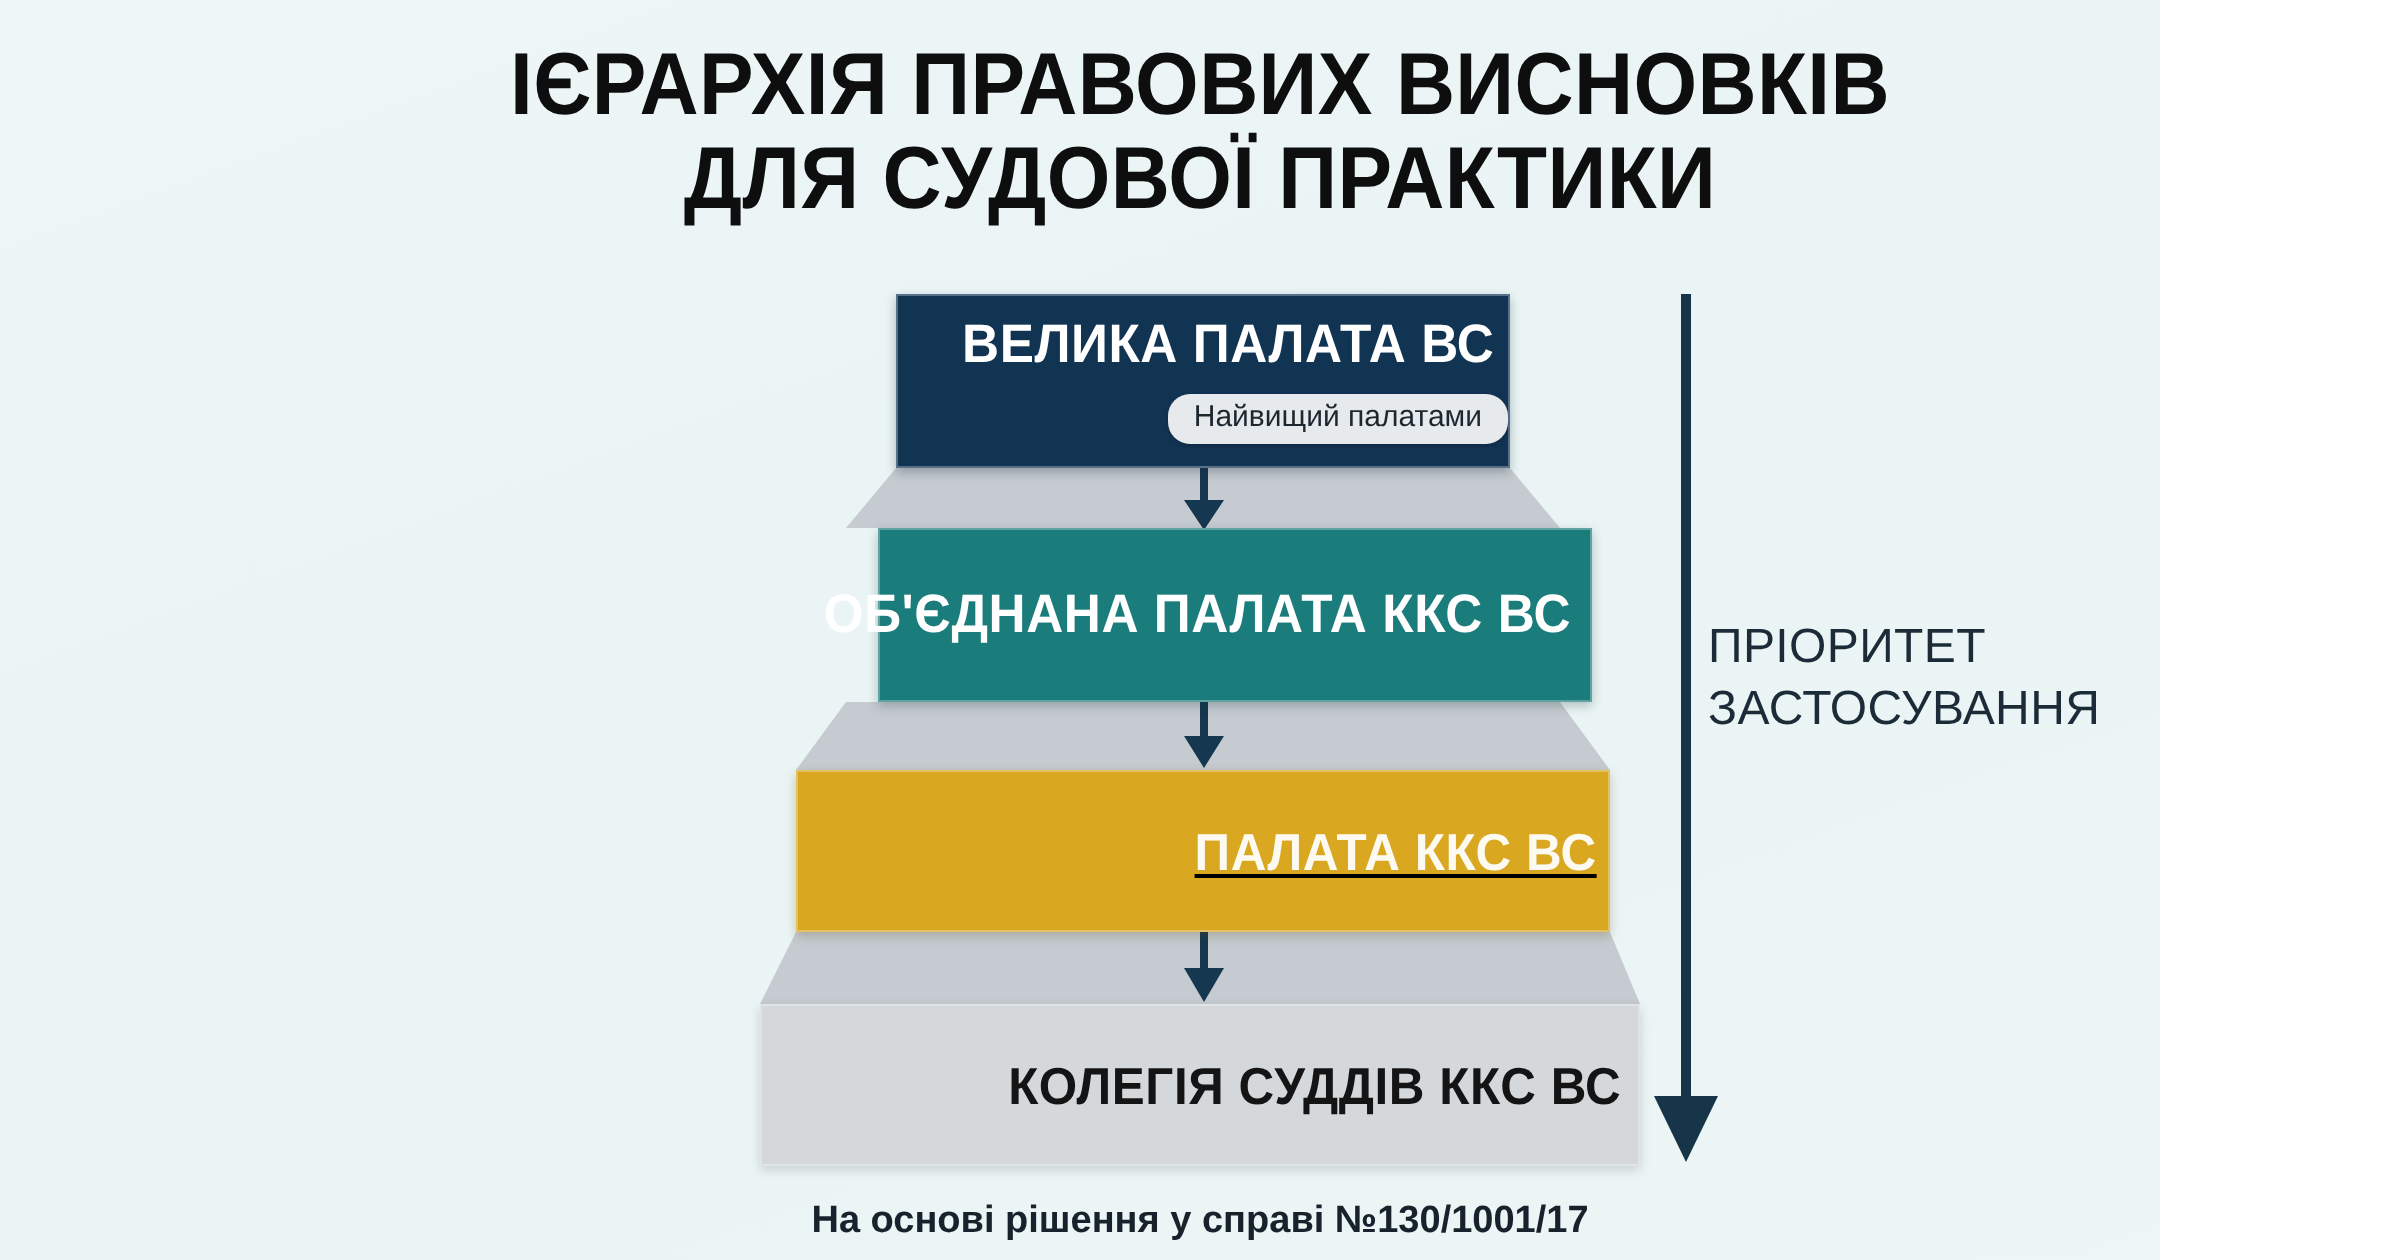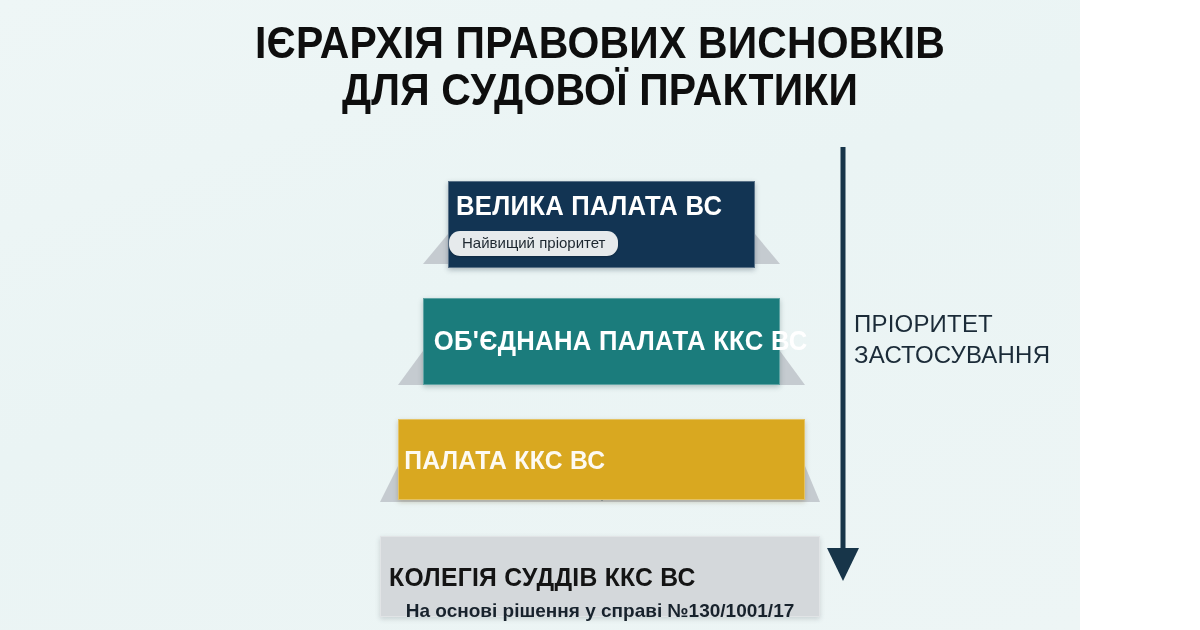--- a/index.html
+++ b/index.html
@@ -50,25 +50,24 @@
     height: 630px;
     pointer-events: none;
   }
 
   
   .level {
     position: absolute;
     box-sizing: border-box;
     display: flex;
     flex-direction: column;
-    align-items: flex-start;
+    align-items: flex-end;
     justify-content: center;
     text-align: center;
     border: 1px solid rgba(255,255,255,0.30);
-    margin-top: 34px;
   }
   .level-title {
     font-family: "Liberation Sans Narrow", "Liberation Sans", "DejaVu Sans", sans-serif;
     font-weight: 700;
     letter-spacing: 0.3px;
     line-height: 1;
     transform: scaleX(0.95);
     white-space: nowrap;
   }
   .level-badge {
@@ -86,30 +85,31 @@
   }
 
   #level-1 {
     left: 448px; top: 147px; width: 307px; height: 87px;
     background: #123453;
     box-shadow: 0 2px 5px rgba(20,40,60,0.30);
   }
   #level-1 .level-title { font-size: 27px; color: #ffffff; }
 
   #level-2 {
-    left: 423px; top: 264px; width: 357px; height: 87px;
+    left: 439px; top: 264px; width: 357px; height: 87px;
     background: #1b7c7c;
     box-shadow: 0 2px 5px rgba(20,60,60,0.28);
   }
   #level-2 .level-title { font-size: 27px; color: #ffffff; }
 
   #level-3 {
     left: 398px; top: 385px; width: 407px; height: 81px;
     background: #d9a820;
     box-shadow: 0 2px 5px rgba(90,70,10,0.26);
+    text-decoration: underline;
   }
   #level-3 .level-title { font-size: 26px; color: #fdfaf2; }
 
   #level-4 {
     left: 380px; top: 502px; width: 440px; height: 81px;
     background: #d4d8db;
     box-shadow: 0 2px 5px rgba(60,70,80,0.20);
   }
   #level-4 .level-title { font-size: 26px; color: #141414; }
 
@@ -172,21 +172,21 @@
     </g>
 
     <g>
       <line x1="843" y1="147" x2="843" y2="552" stroke="#173549" stroke-width="5"></line>
       <polygon points="827,548 859,548 843,581" fill="#173549"></polygon>
     </g>
   </svg>
 
   <div class="level" id="level-1">
     <span class="level-title">ВЕЛИКА ПАЛАТА ВС</span>
-    <span class="level-badge">Найвищий пріоритет</span>
+    <span class="level-badge">Найвищий палатами</span>
   </div>
 
   <div class="level" id="level-2">
     <span class="level-title">ОБ'ЄДНАНА ПАЛАТА ККС ВС</span>
   </div>
 
   <div class="level" id="level-3">
     <span class="level-title">ПАЛАТА ККС ВС</span>
   </div>
 

